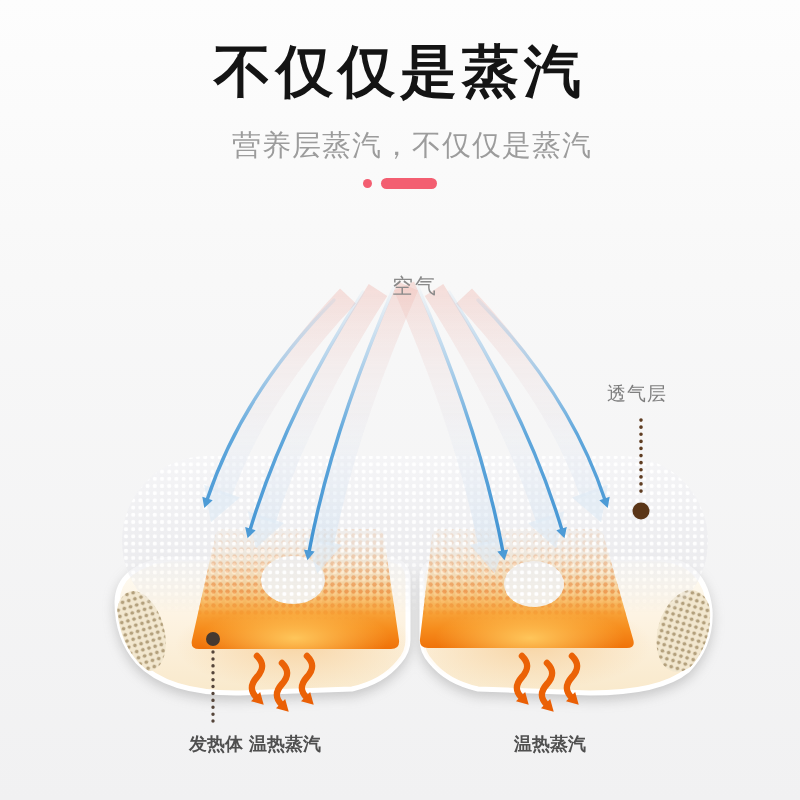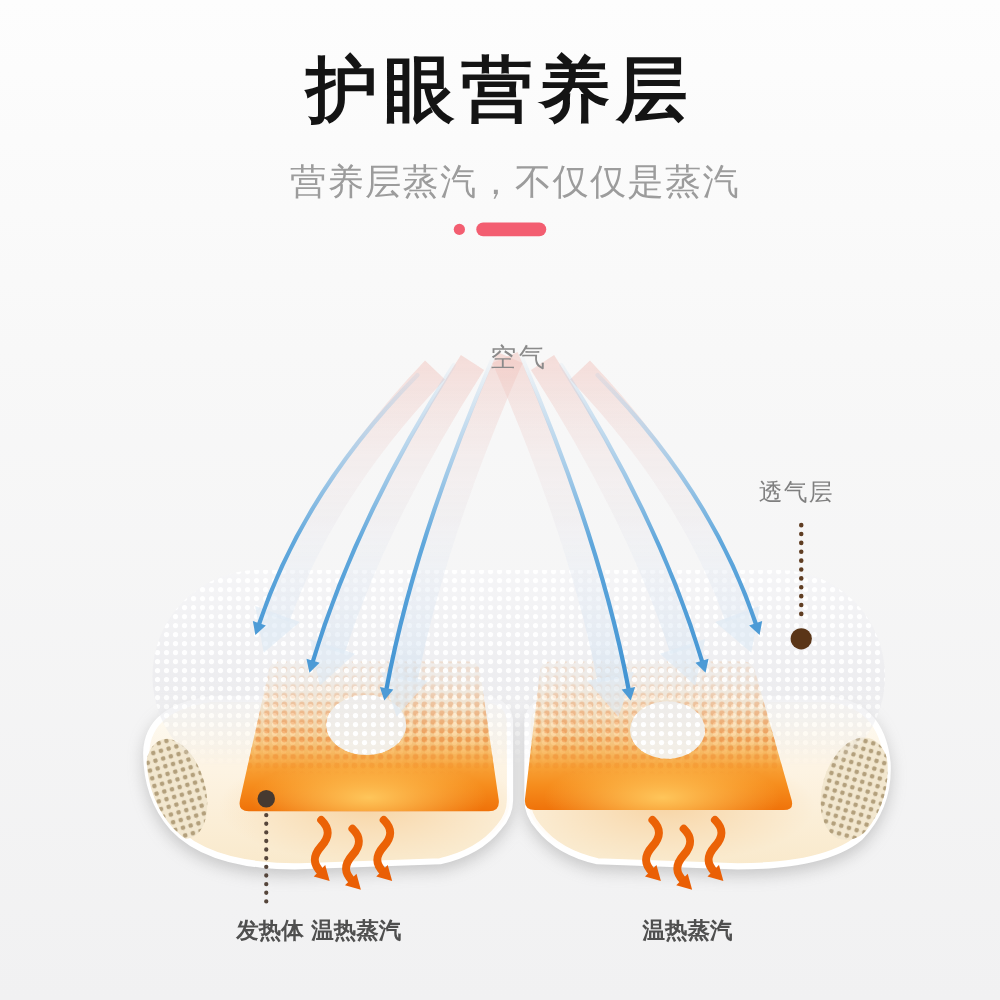--- a/index.html
+++ b/index.html
@@ -24,21 +24,21 @@
   .divider .dot{width:9px;height:9px;border-radius:50%;background:#f35e71;}
   .divider .bar{width:56px;height:11px;border-radius:6px;background:#f35e71;}
   svg text{font-family:"Liberation Sans","DejaVu Sans",sans-serif;}
 </style>
 </head>
 <body>
 
 <div class="page">
 
   <div class="hdr">
-    <h1 class="title">护眼营养层</h1>
+    <h1 class="title">不仅仅是蒸汽</h1>
     <p class="subtitle">营养层蒸汽，不仅仅是蒸汽</p>
     <div class="divider">
       <span class="dot"></span>
       <span class="bar"></span>
     </div>
   </div>
 
   <svg width="800" height="800" viewBox="0 0 800 800" style="position:absolute;left:0;top:0;">
     <defs>
 

